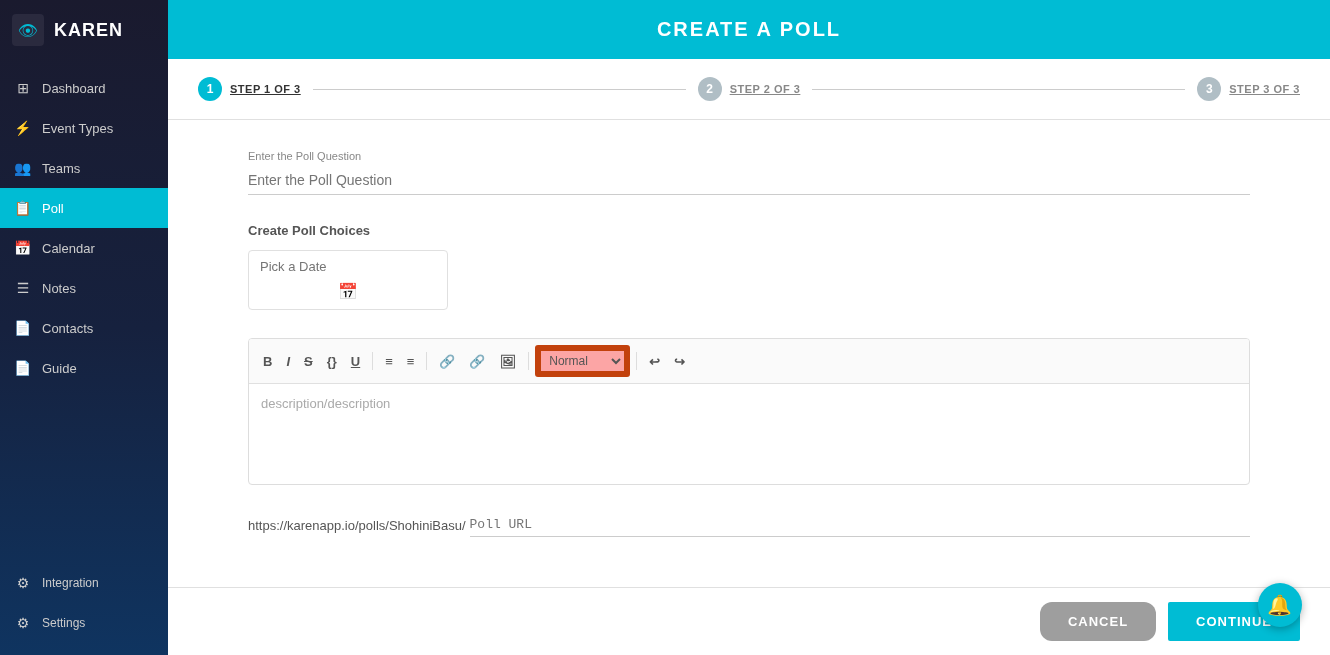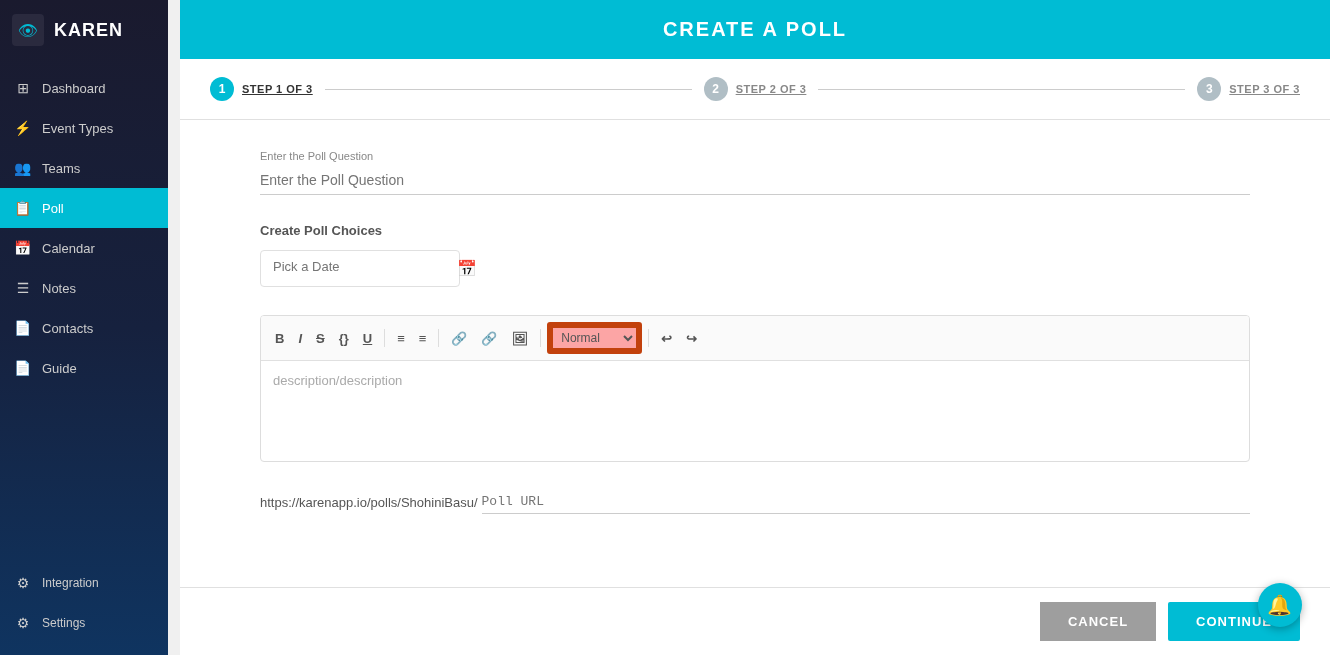--- a/index.html
+++ b/index.html
@@ -65,21 +65,20 @@
     }
     .sidebar-bottom .sidebar-item { font-size: 12px; }
 
     
     .main {
       flex: 1;
       background: #f0f0f0;
       display: flex;
       flex-direction: column;
       overflow: hidden;
-      padding-left: 12px;
     }
 
     
     .poll-header {
       background: #00bcd4;
       color: #fff;
       text-align: center;
       font-size: 20px;
       font-weight: 700;
       letter-spacing: 2px;
@@ -156,27 +155,28 @@
     .section-title {
       font-size: 13px;
       font-weight: 600;
       color: #555;
       margin-bottom: 12px;
     }
 
     
     .date-picker-row {
       display: flex;
-      align-items: flex-start;
+      align-items: center;
       gap: 8px;
       border: 1px solid #e0e0e0;
       border-radius: 4px;
       padding: 8px 12px;
       width: 200px;
       cursor: pointer;
+      flex-direction: column;
     }
     .date-picker-input {
       border: none;
       outline: none;
       font-size: 13px;
       color: #aaa;
       flex: 1;
       background: transparent;
     }
     .date-picker-icon { color: #888; font-size: 16px; cursor: pointer; }
@@ -285,21 +285,21 @@
     }
     .btn-cancel {
       background: #9e9e9e;
       color: #fff;
       border: none;
       padding: 12px 28px;
       font-size: 13px;
       font-weight: 700;
       letter-spacing: 1px;
       cursor: pointer;
-      border-radius: 0;
+      border-radius: 12px;
     }
     .btn-continue {
       background: #00bcd4;
       color: #fff;
       border: none;
       padding: 12px 28px;
       font-size: 13px;
       font-weight: 700;
       letter-spacing: 1px;
       cursor: pointer;

